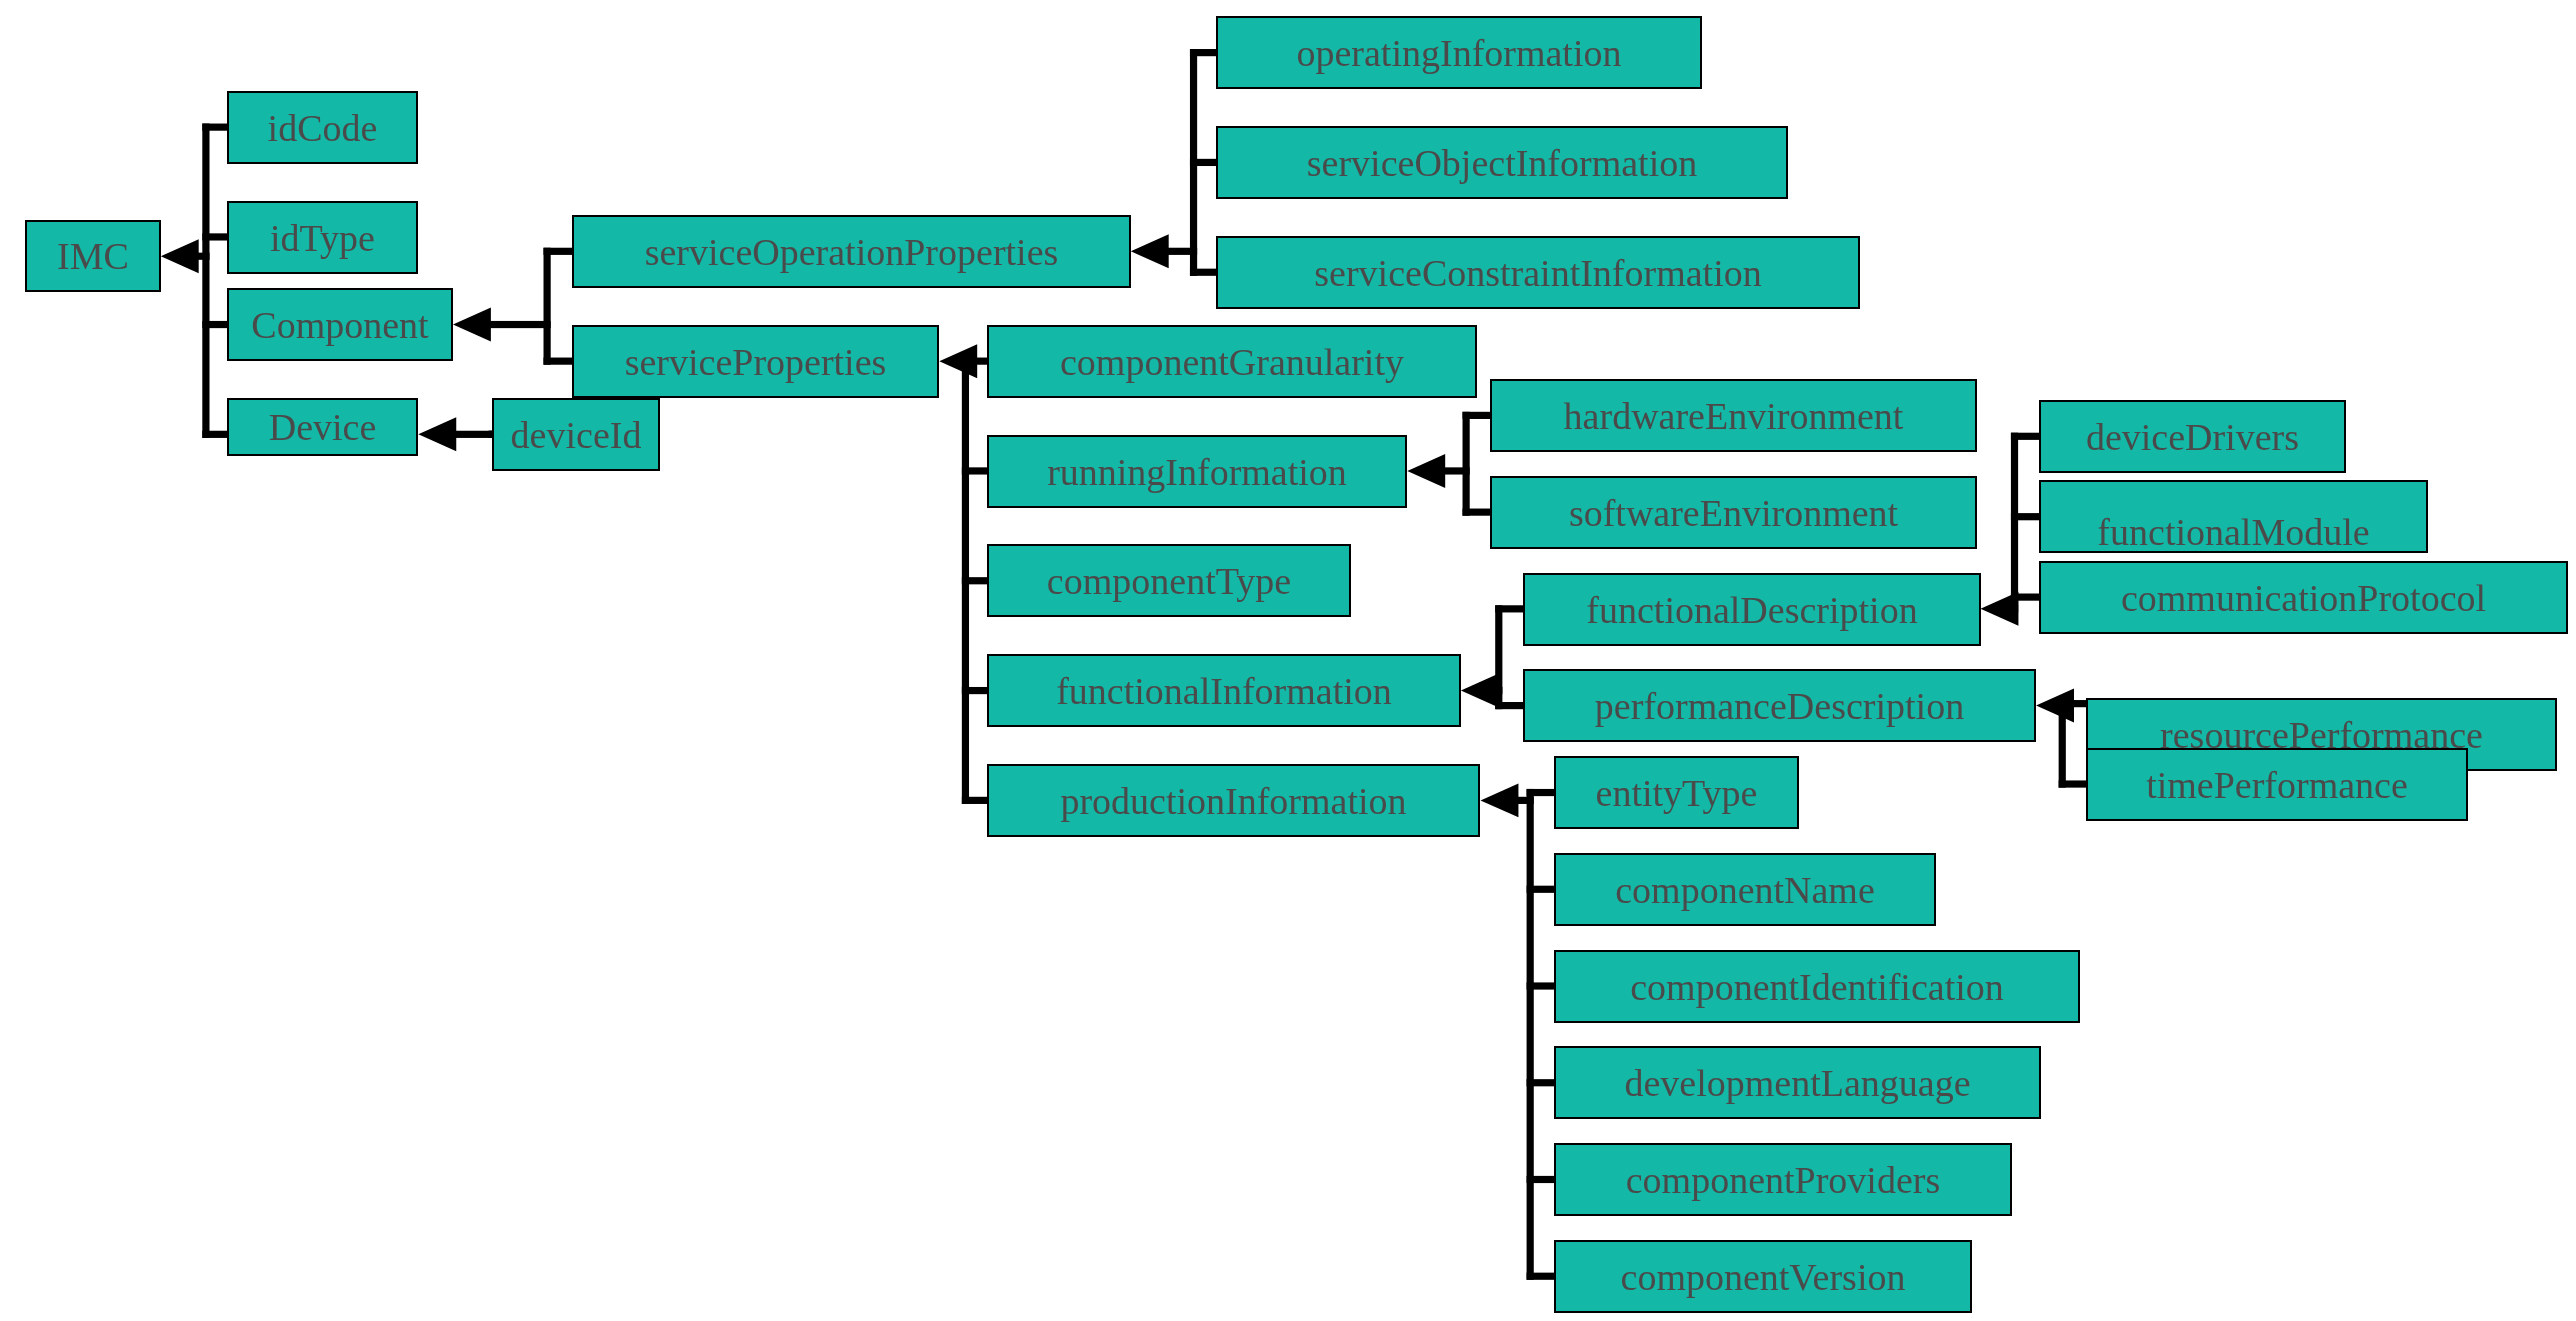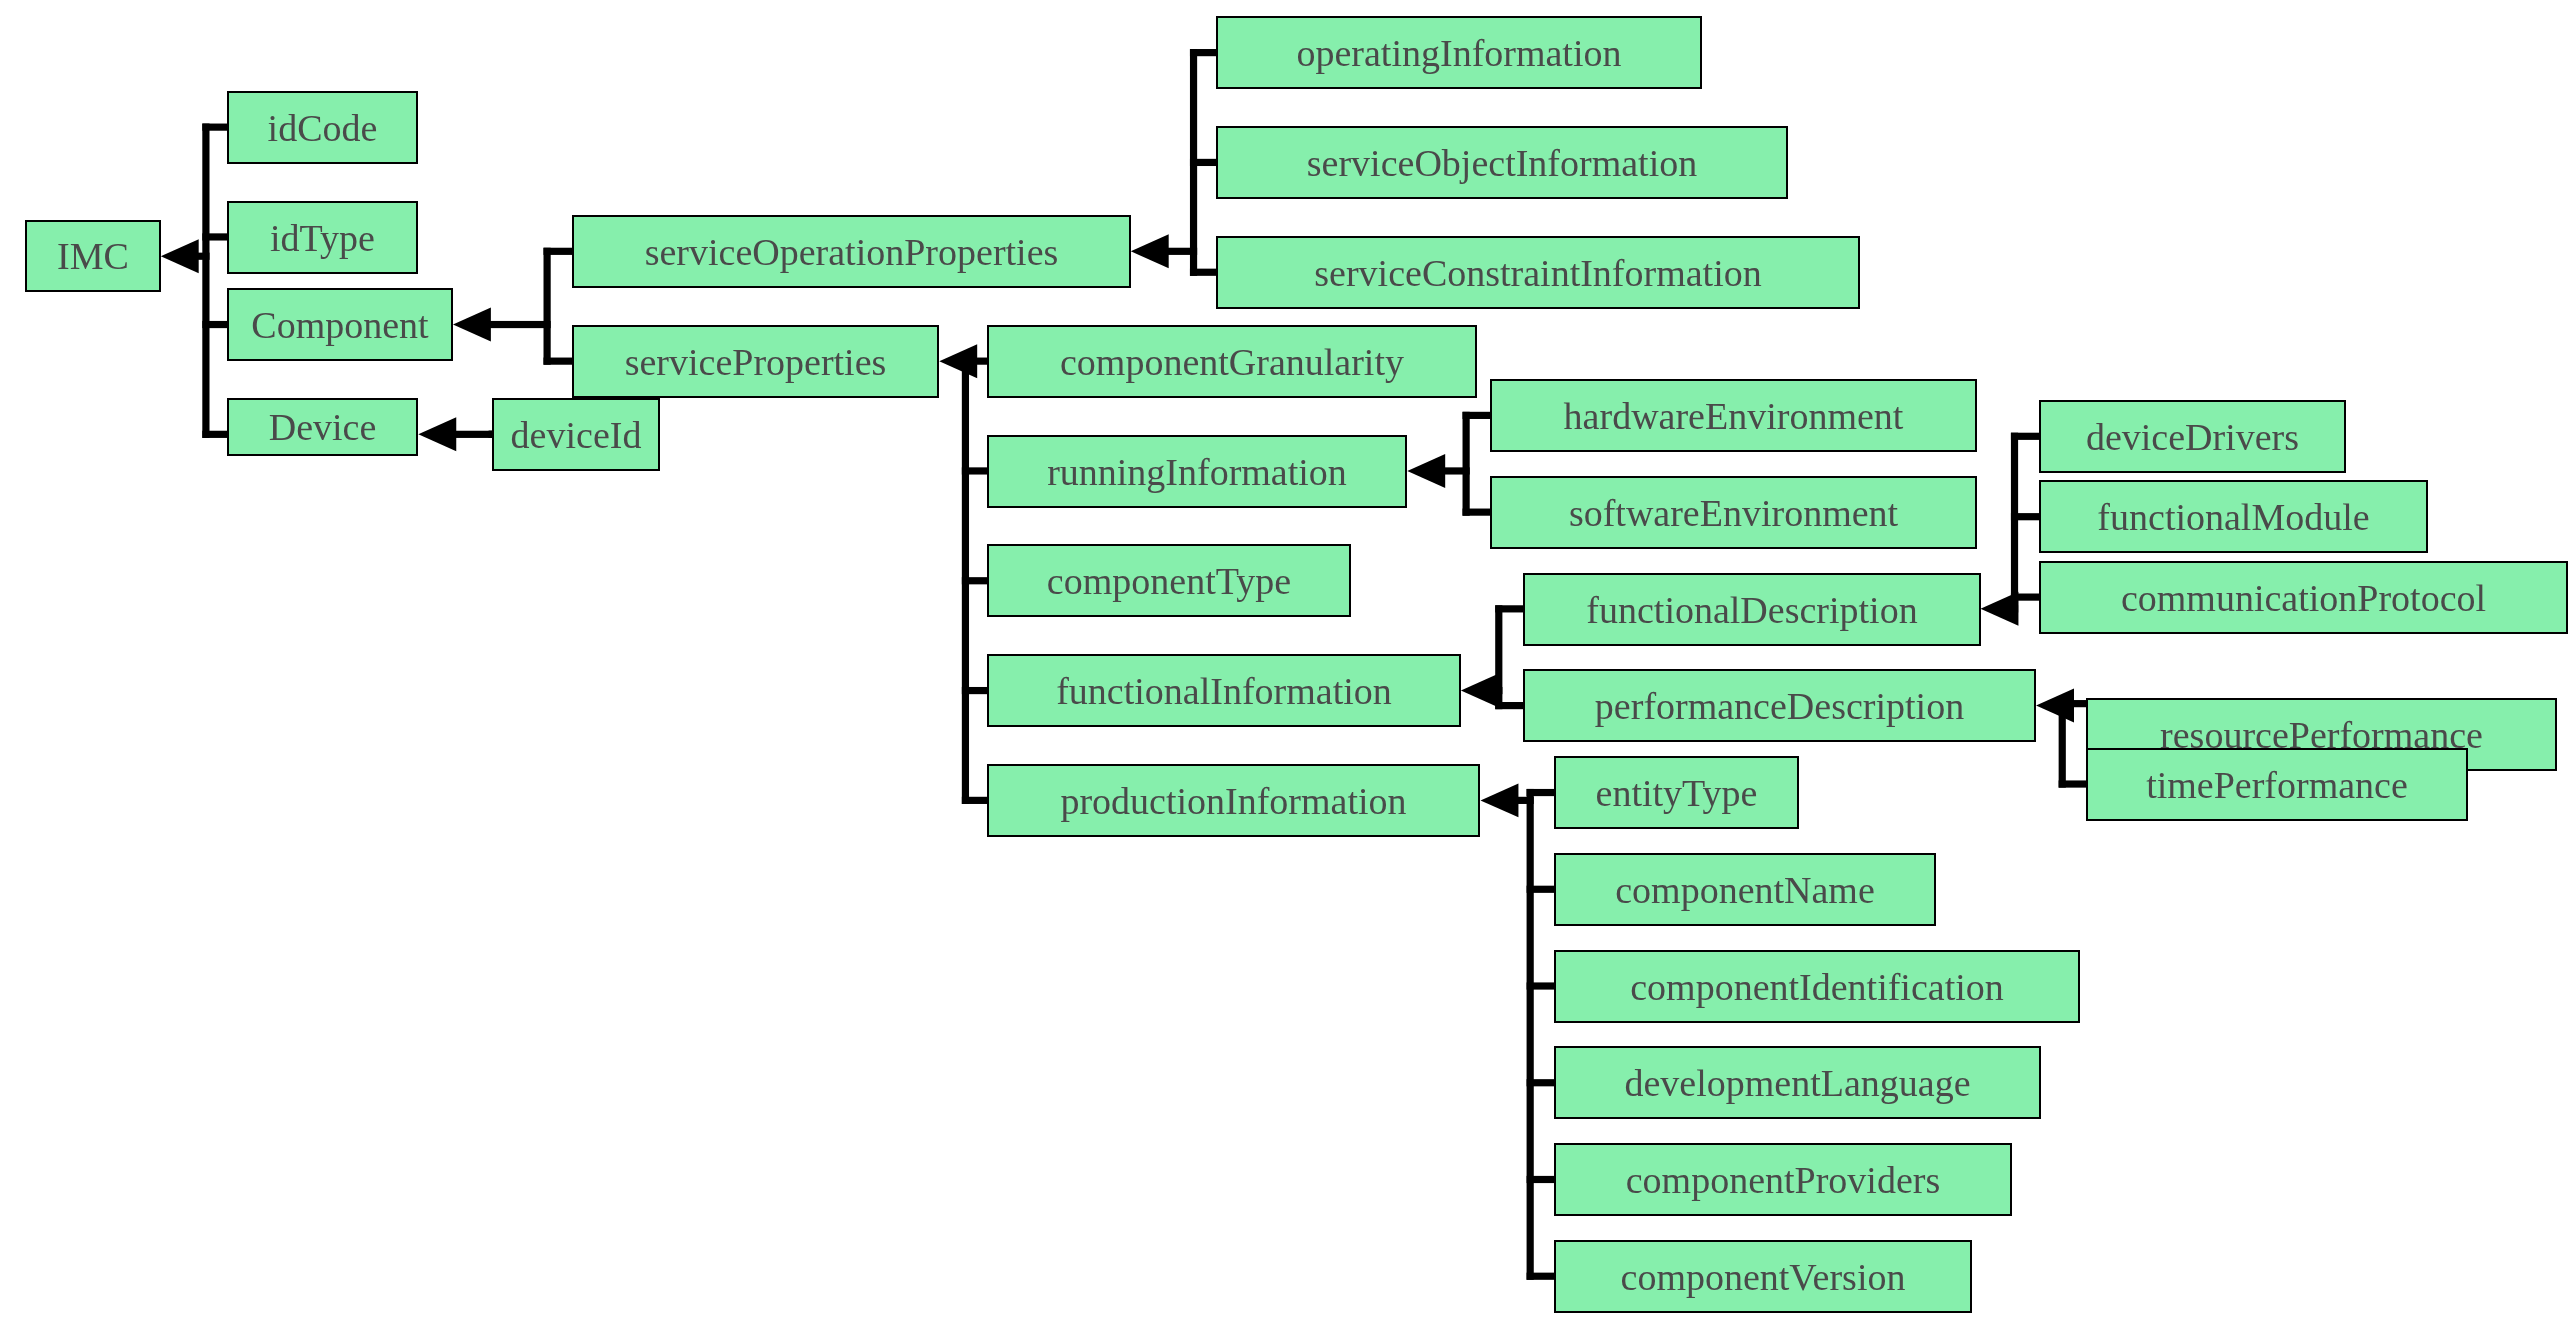--- a/index.html
+++ b/index.html
@@ -18,21 +18,21 @@
   #diagram-svg {
     position: absolute;
     top: 0; left: 0;
     width: 2576px;
     height: 1321px;
   }
   .node-box {
     position: absolute;
     box-sizing: border-box;
     border: 2px solid #000000;
-    background: #86efac;
+    background: #14b8a6;
     display: flex;
     align-items: center;
     justify-content: center;
     color: #4a4a4a;
     font-family: "Liberation Serif", "DejaVu Serif", serif;
     font-size: 38px;
     line-height: 1;
     white-space: nowrap;
     letter-spacing: 0px;
   }
@@ -174,21 +174,21 @@
       </div>
       <div class="node-box" style="left: 1523px; top: 573px; width: 458px; height: 73px;">
         <span class="node-label">functionalDescription</span>
       </div>
       <div class="node-box" style="left: 1523px; top: 669px; width: 513px; height: 73px;">
         <span class="node-label">performanceDescription</span>
       </div>
       <div class="node-box" style="left: 2039px; top: 400px; width: 307px; height: 73px;">
         <span class="node-label">deviceDrivers</span>
       </div>
-      <div class="node-box" style="left: 2039px; top: 480px; width: 389px; height: 73px;">
+      <div class="node-box" style="left: 2039px; top: 480px; width: 389px; height: 73px; align-items: flex-end;">
         <span class="node-label">functionalModule</span>
       </div>
       <div class="node-box" style="left: 2039px; top: 561px; width: 529px; height: 73px;">
         <span class="node-label">communicationProtocol</span>
       </div>
       <div class="node-box" style="left: 2086px; top: 698px; width: 471px; height: 73px;">
         <span class="node-label">resourcePerformance</span>
       </div>
       <div class="node-box" style="left: 2086px; top: 748px; width: 382px; height: 73px;">
         <span class="node-label">timePerformance</span>

